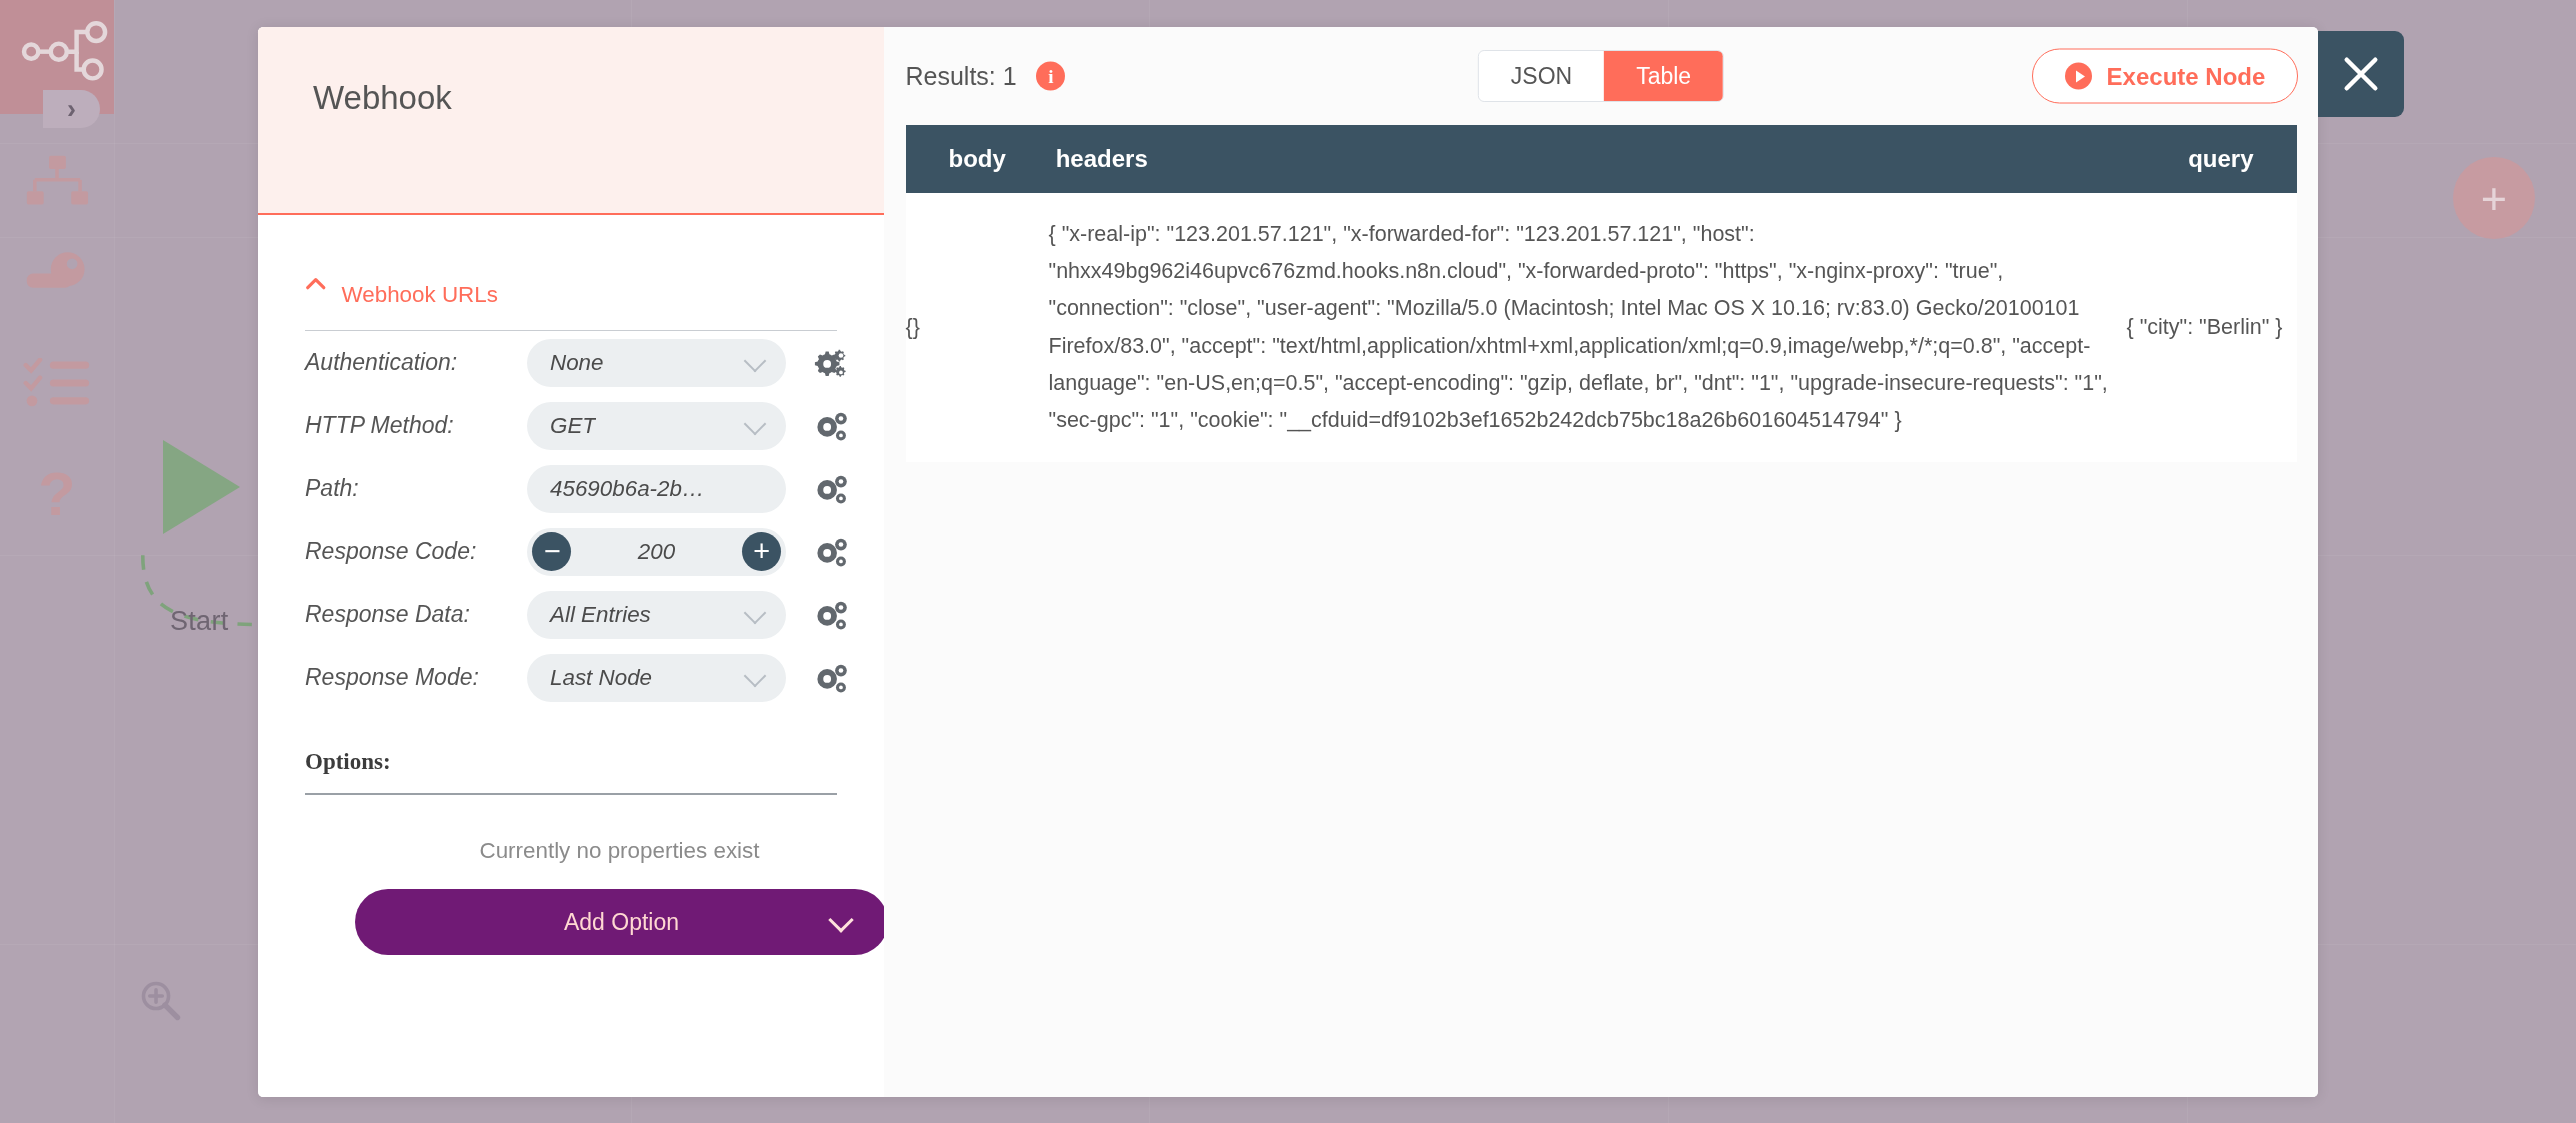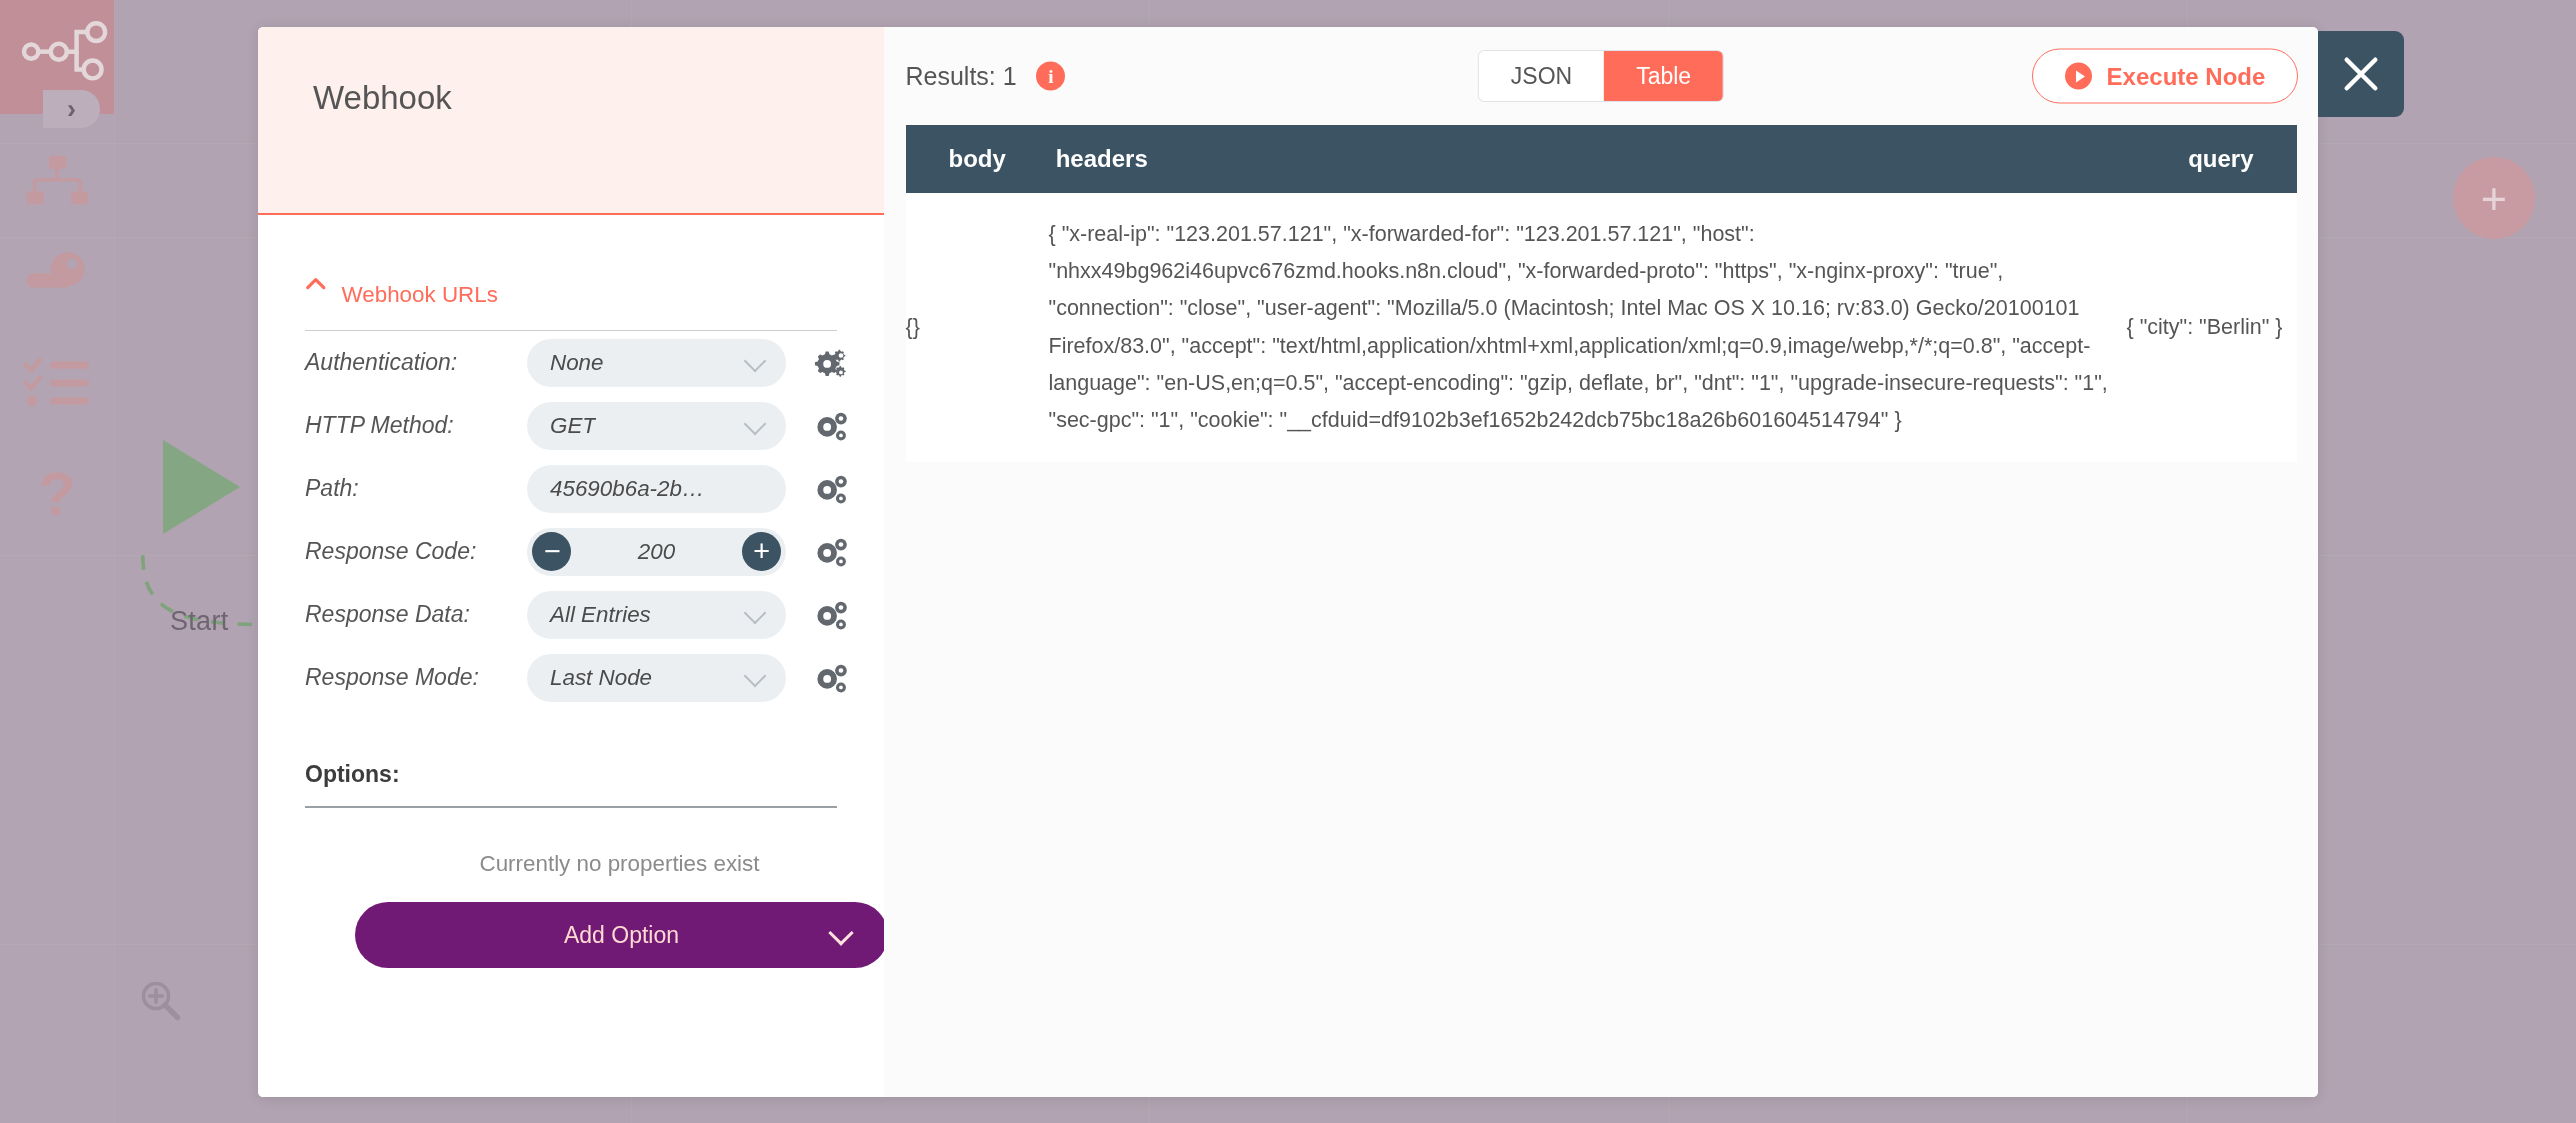--- a/index.html
+++ b/index.html
@@ -172,21 +172,21 @@
     font-size:29px; line-height:1; font-weight:300;
     flex:0 0 39px;
   }
   .step-minus { margin-left:5.4px; }
   .step-plus  { margin-right:5.4px; }
   .step-value {
     flex:1; text-align:center; font-size:22.4px; color:#4b4b4b;
   }
 
   #options-label {
-    margin:52px 0 0 47px; font-size:23px; color:#3c3c3c; font-weight:bold;
+    margin:40px 0 0 47px; font-size:23px; color:#3c3c3c; font-weight:bold;font-family:Liberation Serif, serif;
   }
   #options-rule { margin:18px 47px 0 47px; height:1.8px; background:#9aa0a6; }
   #no-props-text {
     margin:43px 0 0 97px; font-size:22.4px; color:#8b8b8b;text-align:center;
   }
   #add-option-btn {
     margin:25px 0 0 97px; width:533px; height:66px;
     background:#701a75; border-radius:33px;
     display:flex; align-items:center; justify-content:center;
     position:relative; cursor:pointer;

